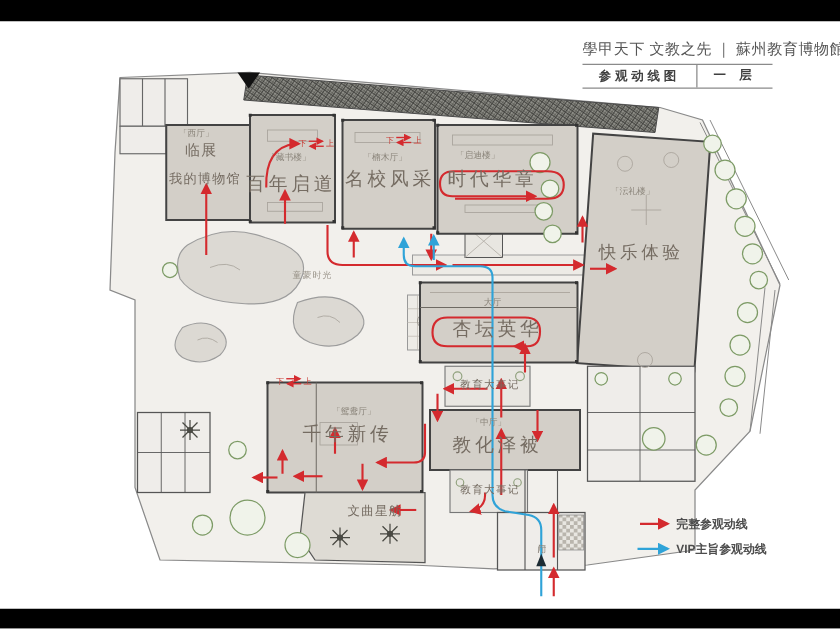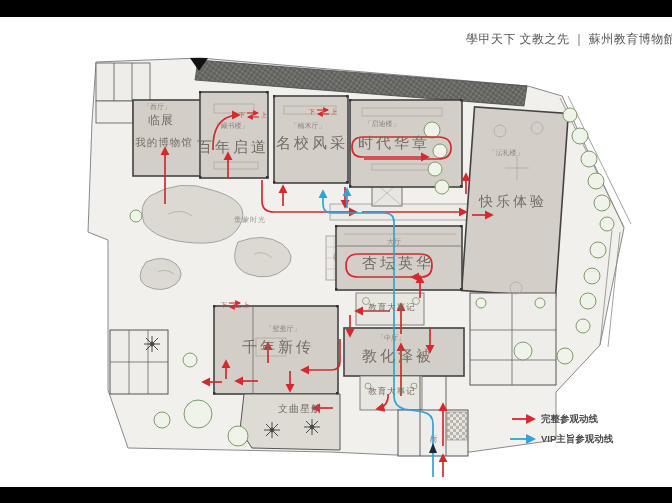--- a/index.html
+++ b/index.html
@@ -29,20 +29,24 @@
 </style>
 </head>
 <body>
 
 <div id="stage">
   <div class="bar" id="bar-top"></div>
   <div class="bar" id="bar-bottom"></div>
 
   <div id="hdr">
     <div class="l1"><span>學甲天下 文教之先</span> <span>｜</span> <span>蘇州教育博物館</span></div>
+    <div class="tbl">
+      <div class="c1">参观动线图</div>
+      <div class="c2">一 层</div>
+    </div>
   </div>
 
   <svg id="plan-svg" width="672" height="503" viewBox="0 0 672 503">
     <defs>
       <marker id="mr" viewBox="0 0 10 10" refX="8" refY="5" markerWidth="5.5" markerHeight="5.5" orient="auto-start-reverse">
         <path d="M0,0 L10,5 L0,10 z" fill="#d42a2e"></path>
       </marker>
       <marker id="mb" viewBox="0 0 10 10" refX="8" refY="5" markerWidth="5.5" markerHeight="5.5" orient="auto-start-reverse">
         <path d="M0,0 L10,5 L0,10 z" fill="#2fa3d8"></path>
       </marker>

